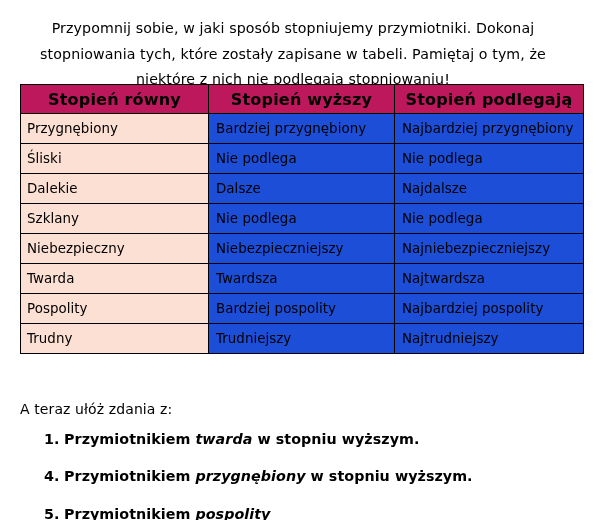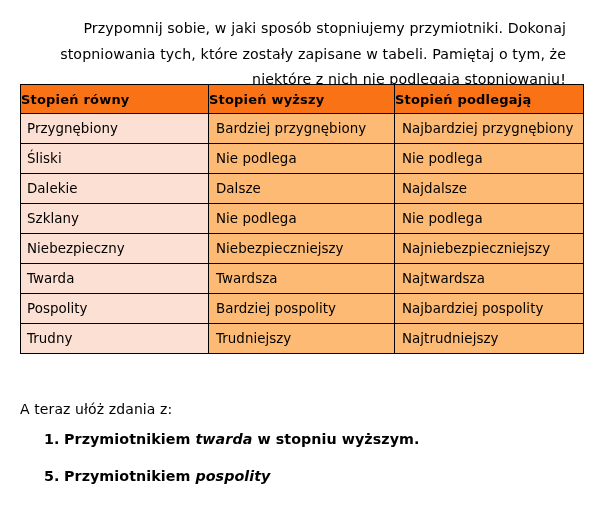--- a/index.html
+++ b/index.html
@@ -19,21 +19,21 @@
   
   .intro {
     position: absolute;
     left: 20px;
     top: 2px;
     width: 546px;
     font-size: 14.2px;
     line-height: 25.5px;
     letter-spacing: 0.1px;
     color: #000;
-    text-align: right;
+    text-align: center;
   }
 
   
   .grade-table {
     position: absolute;
     left: 20px;
     top: 84px;
     width: 563px;
     border-collapse: collapse;
     table-layout: fixed;
@@ -41,34 +41,34 @@
   .grade-table td, .grade-table th {
     border: 1.6px solid #000000;
     padding: 0;
     vertical-align: middle;
   }
   .col-1 { width: 188px; }
   .col-2 { width: 186px; }
   .col-3 { width: 189px; }
 
   .grade-table thead th {
-    background: #f97316;
-    font-size: 13px;
+    background: #be185d;
+    font-size: 16px;
     font-weight: bold;
-    text-align: left;
+    text-align: center;
     height: 28px;
     letter-spacing: 0.2px;
   }
 
   .grade-table tbody td {
     height: 29px;
     font-size: 13.4px;
     font-weight: normal;
     text-align: left;
-    background: #fdba74;
+    background: #1d4ed8;
     padding-left: 7px;
     letter-spacing: 0.05px;
   }
   .grade-table tbody td.c1 {
     background: #FBE0D3;
     padding-left: 6px;
   }
 
   
   .prompt {
@@ -169,15 +169,18 @@
   </tbody>
 </table>
 
 <p class="prompt">A teraz ułóż zdania z:</p>
 
 <ol class="task-list">
   <li>
     <span class="num">1.</span><span>Przymiotnikiem </span><em>twarda</em><span> w stopniu wyższym.</span>
   </li>
   <li>
+    <span class="num">4.</span><span>Przymiotnikiem </span><em>przygnębiony</em><span> w stopniu wyższym.</span>
+  </li>
+  <li>
     <span class="num">5.</span><span>Przymiotnikiem </span><em>pospolity</em><span></span>
   </li>
 </ol>
 
 </body></html>

